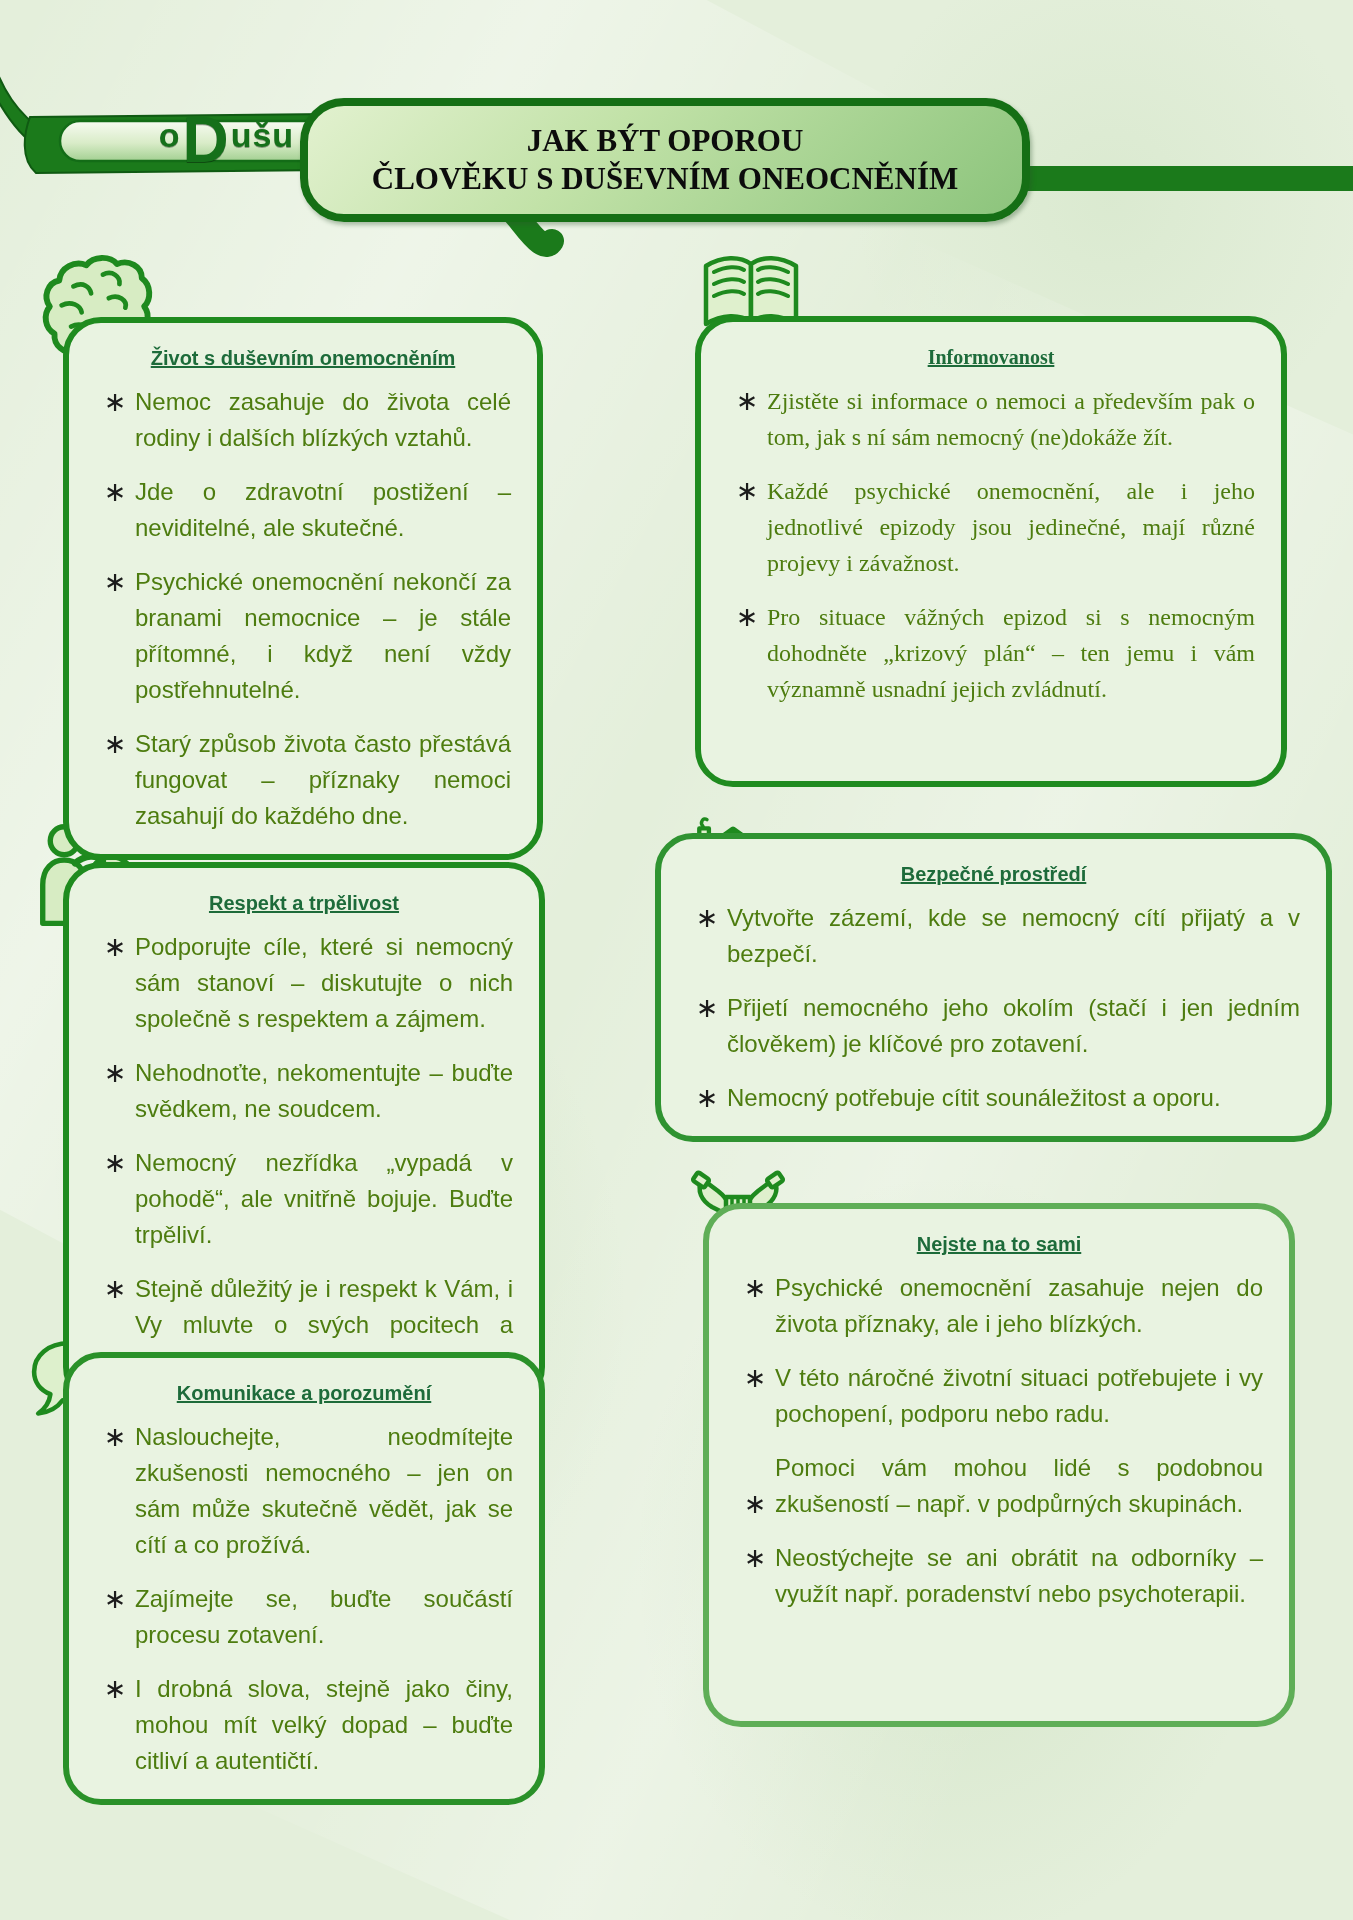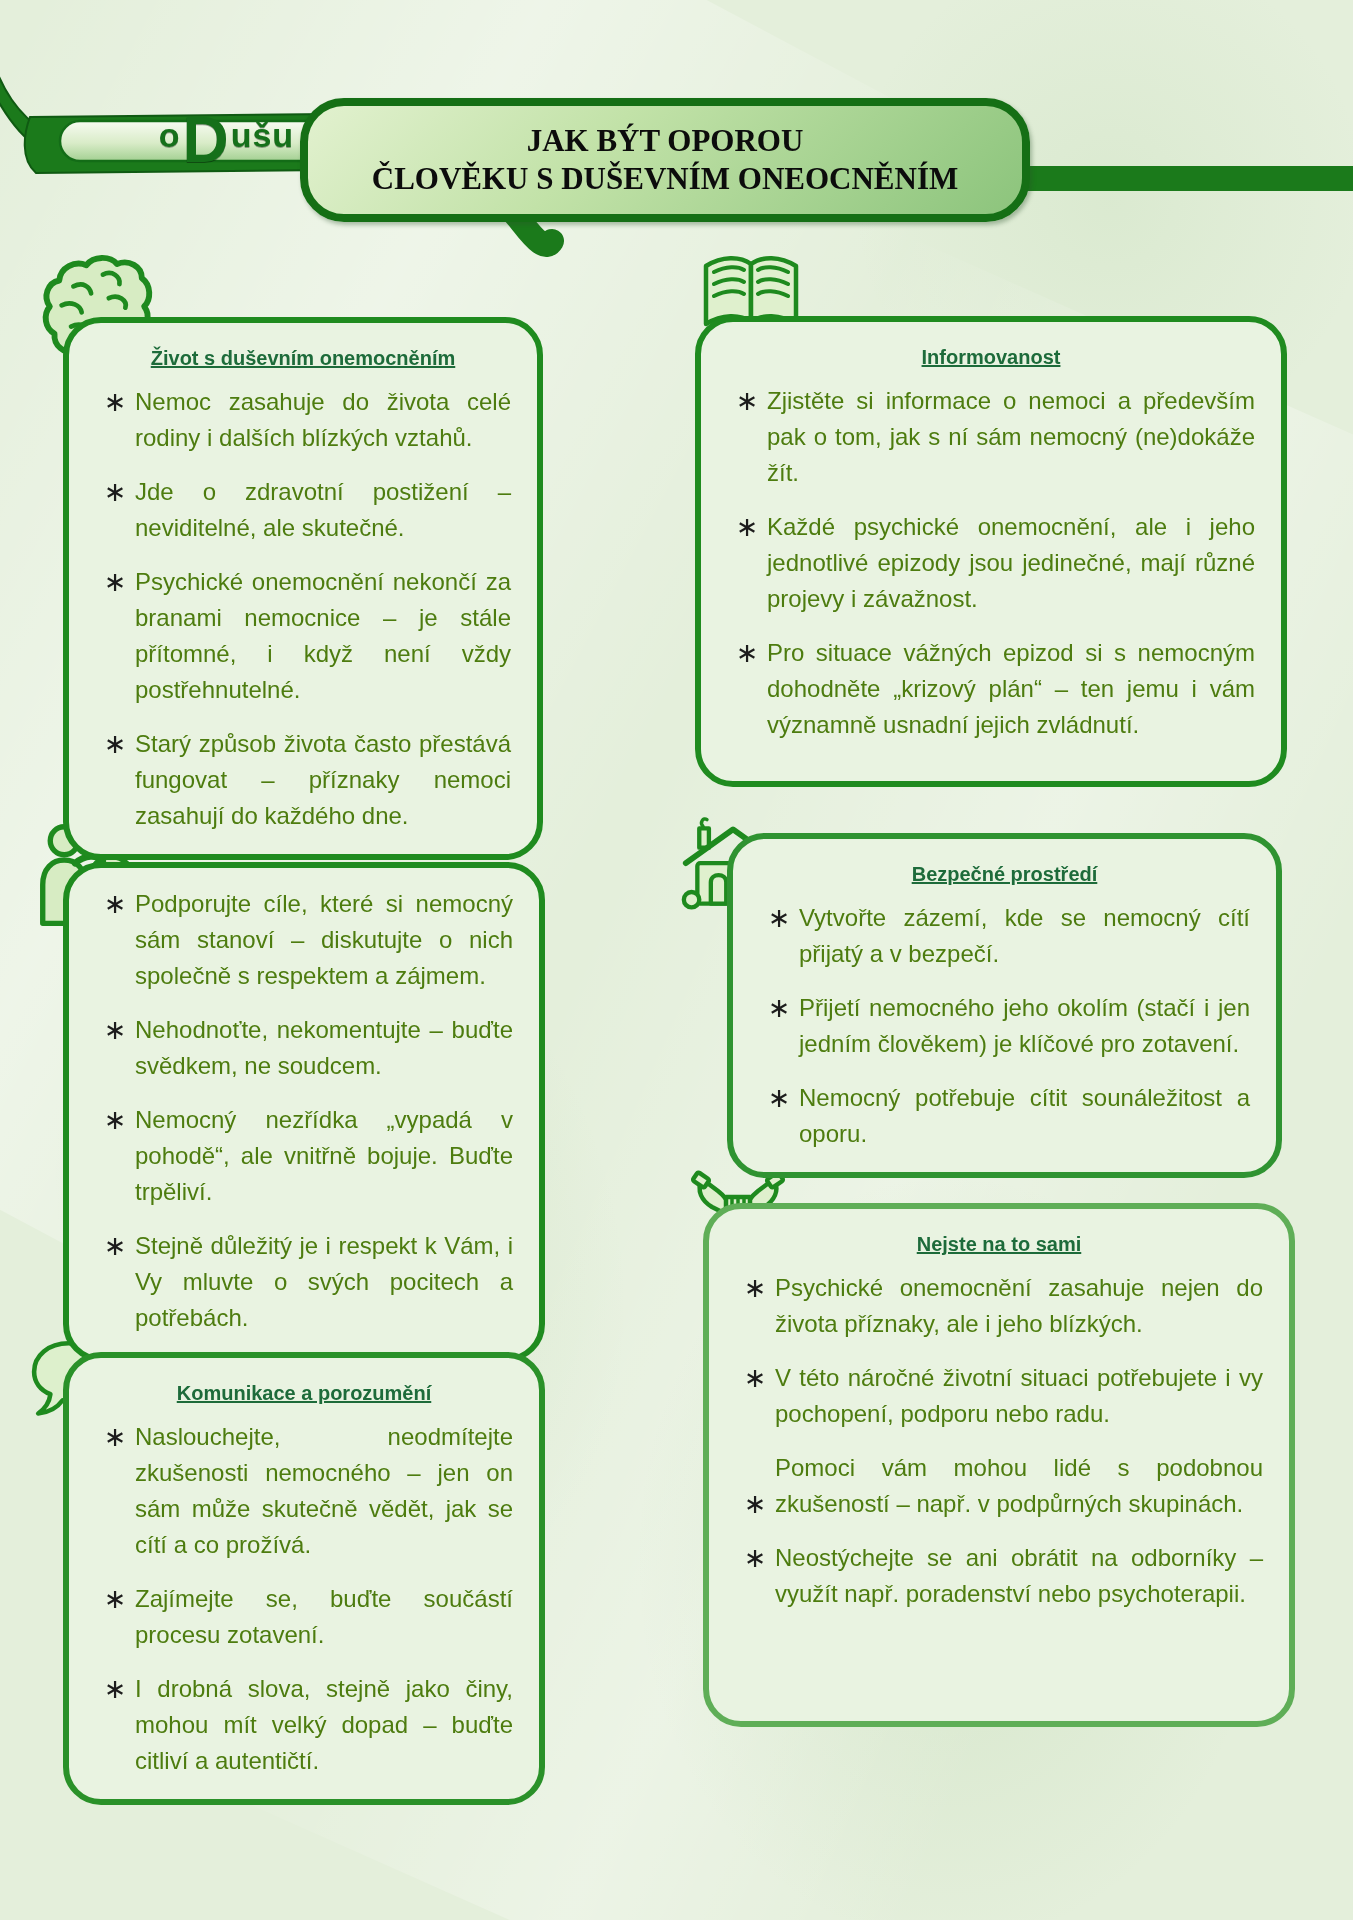--- a/index.html
+++ b/index.html
@@ -67,22 +67,22 @@
   }
   .marker-shift .marker{transform:translateY(36px);}
   .btext{
     flex:1 1 auto;font-size:24px;line-height:36px;color:#4d7c0f;
     text-align:justify;
   }
 
   #box-0{left:63px; top:317px; width:480px; min-height:498px;}
   #box-1{left:63px; top:862px; width:482px; min-height:450px;}
   #box-2{left:63px; top:1352px;width:482px; min-height:393px;}
-  #box-3{left:695px;top:316px; width:592px; min-height:471px;}
-  #box-4{left:727px;top:833px; width:555px; min-height:306px;}
+  #box-3{left:695px;top:316px; width:592px; min-height:471px;font-family:Liberation Serif, serif;}
+  #box-4{left:655px;top:833px; width:677px; min-height:306px;}
   #box-5{left:703px;top:1203px;width:592px; min-height:524px;}
   #box-5{border-color:#5fae57;}
   #box-4{border-color:#2f9331;}
 
   
   .corner-icon{position:absolute;pointer-events:none;}
   #icon-brain {left:38px; top:250px; width:118px;height:120px;}
   #icon-people{left:32px; top:818px; width:118px;height:112px;}
   #icon-chat  {left:28px; top:1332px;width:112px;height:104px;}
   #icon-book  {left:698px;top:242px; width:110px;height:104px;}
@@ -202,20 +202,21 @@
           <span class="btext">Psychické onemocnění nekončí za branami nemocnice – je stále přítomné, i když není vždy postřehnutelné.</span>
         </li>
         <li>
           <span class="marker">∗</span>
           <span class="btext">Starý způsob života často přestává fungovat – příznaky nemoci zasahují do každého dne.</span>
         </li>
       </ul>
   </section>
 
   <section class="card" id="box-1" style="border-color: rgb(31, 139, 31);">
+    <h2 class="card-title">Respekt a trpělivost</h2>
     <ul class="bullets">
         <li>
           <span class="marker">∗</span>
           <span class="btext">Podporujte cíle, které si nemocný sám stanoví – diskutujte o nich společně s respektem a zájmem.</span>
         </li>
         <li>
           <span class="marker">∗</span>
           <span class="btext">Nehodnoťte, nekomentujte – buďte svědkem, ne soudcem.</span>
         </li>
         <li>

